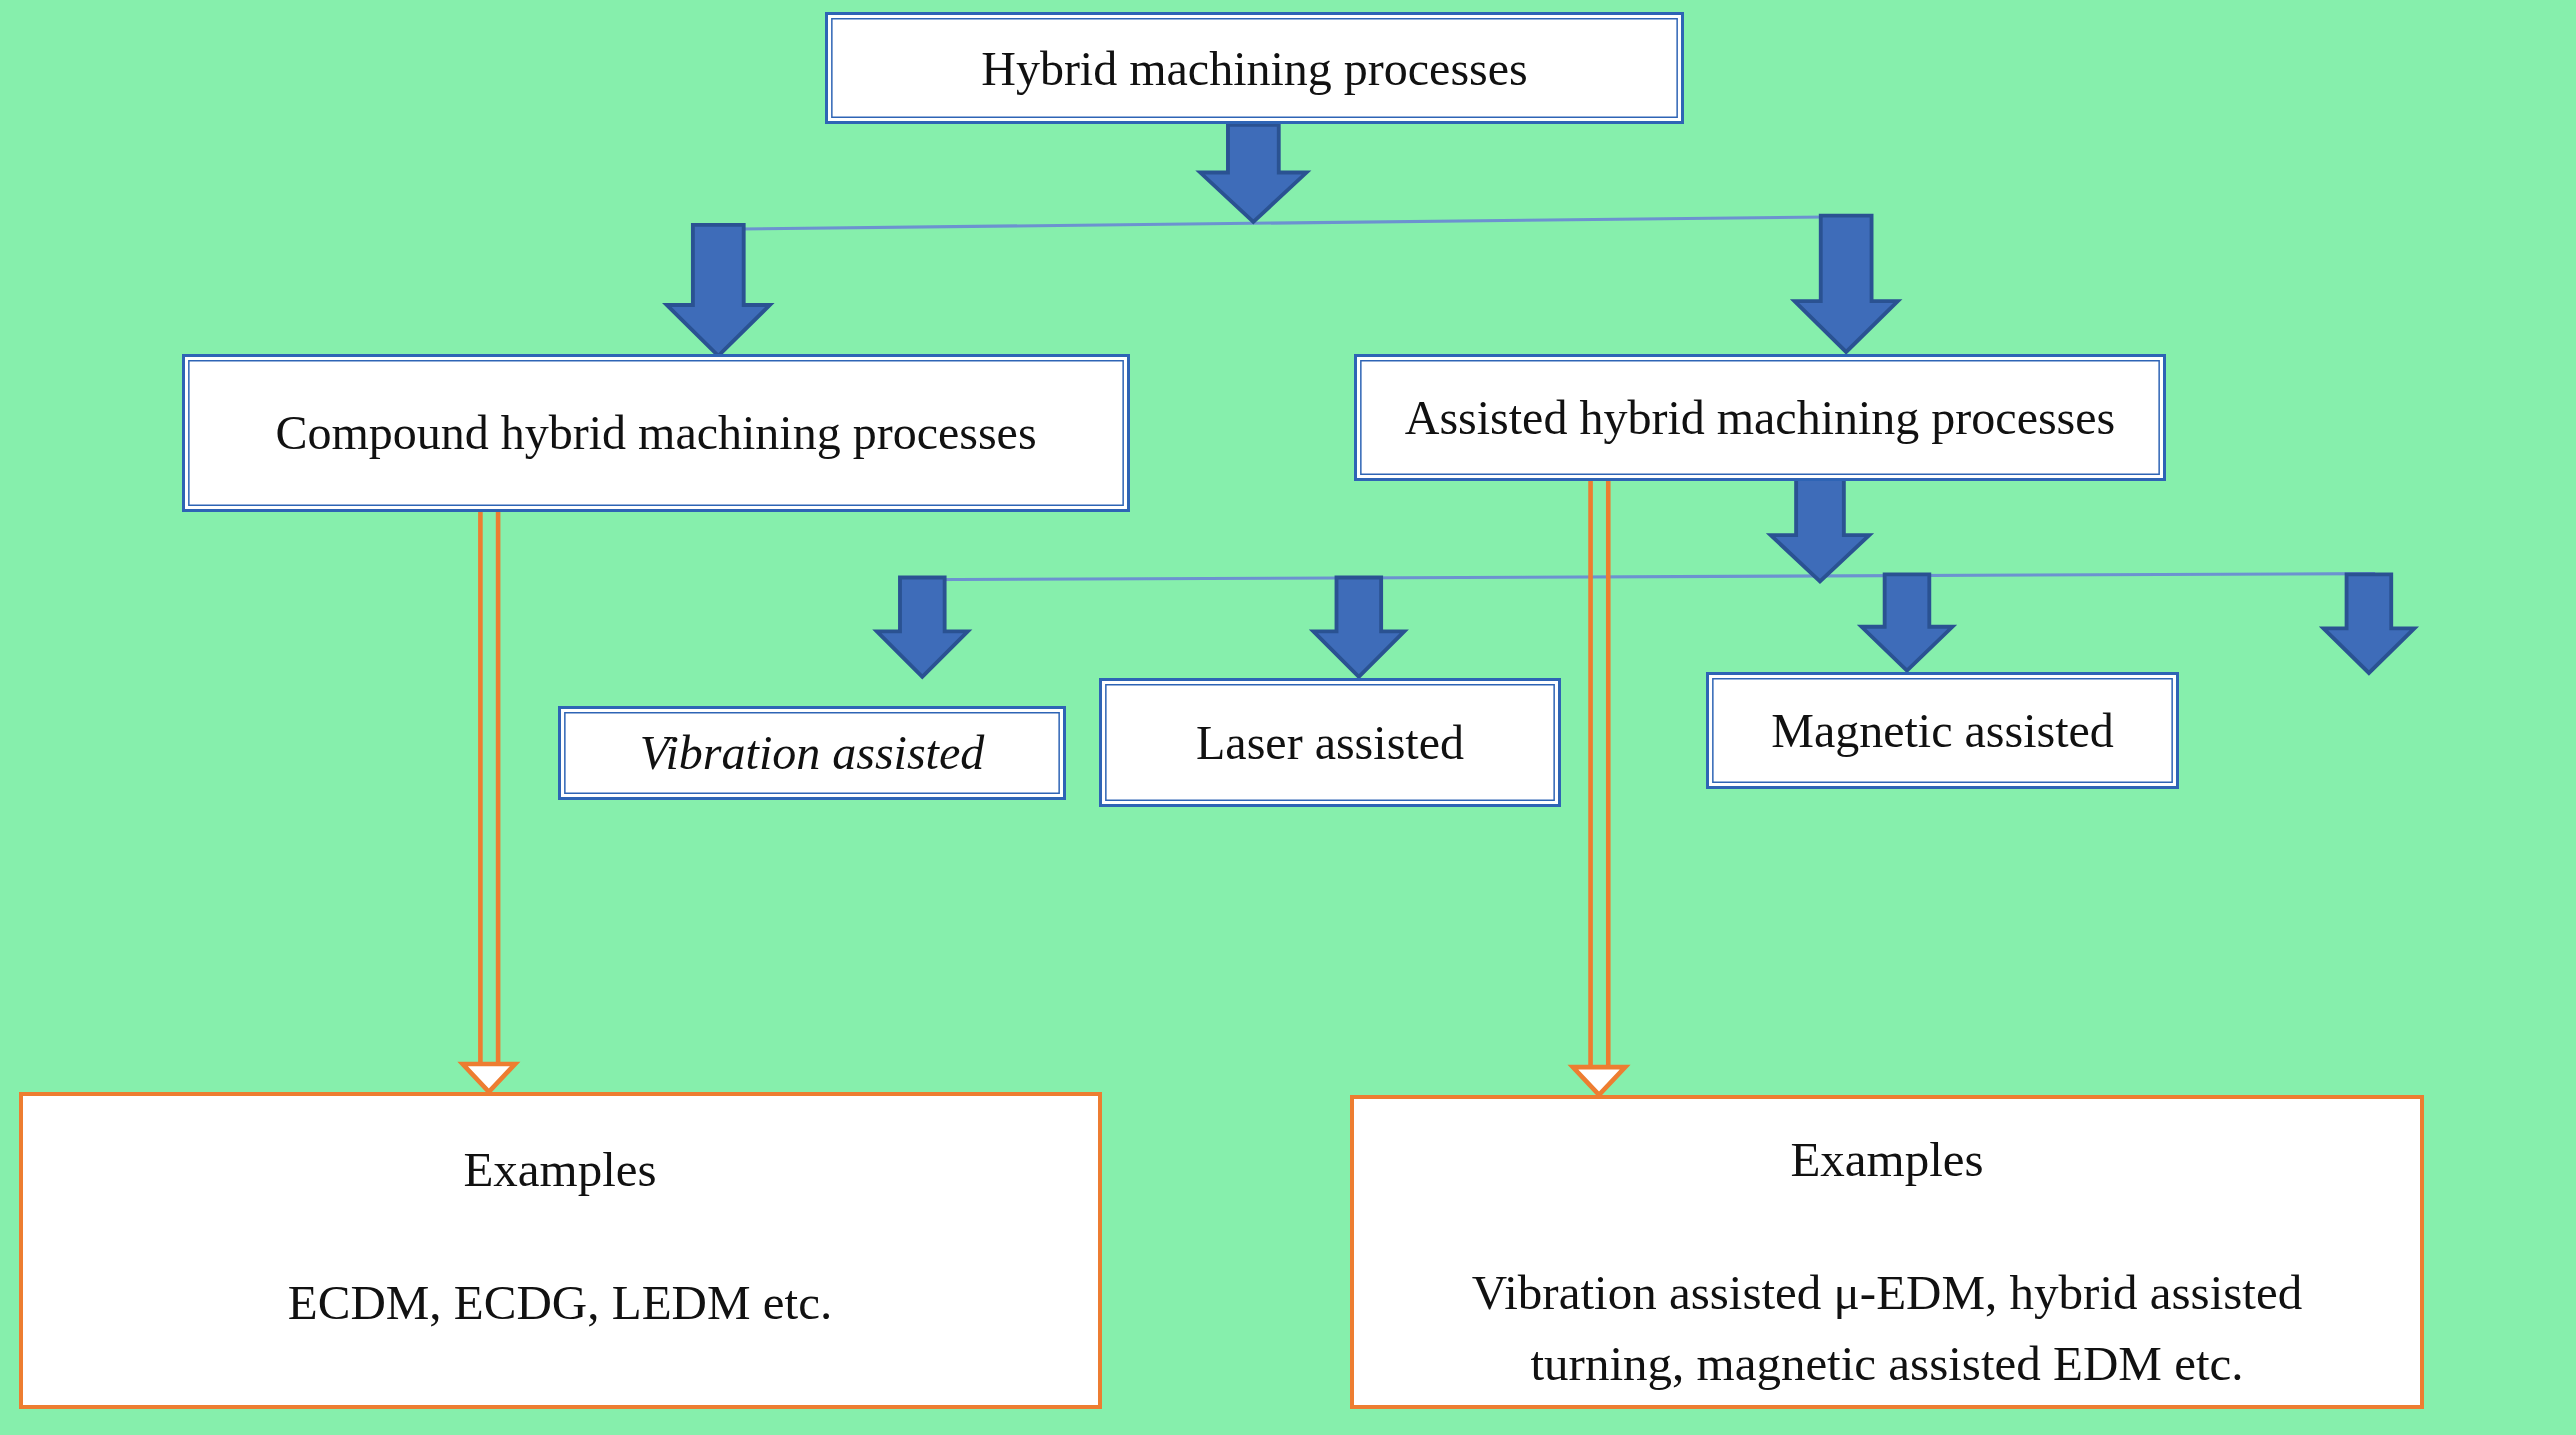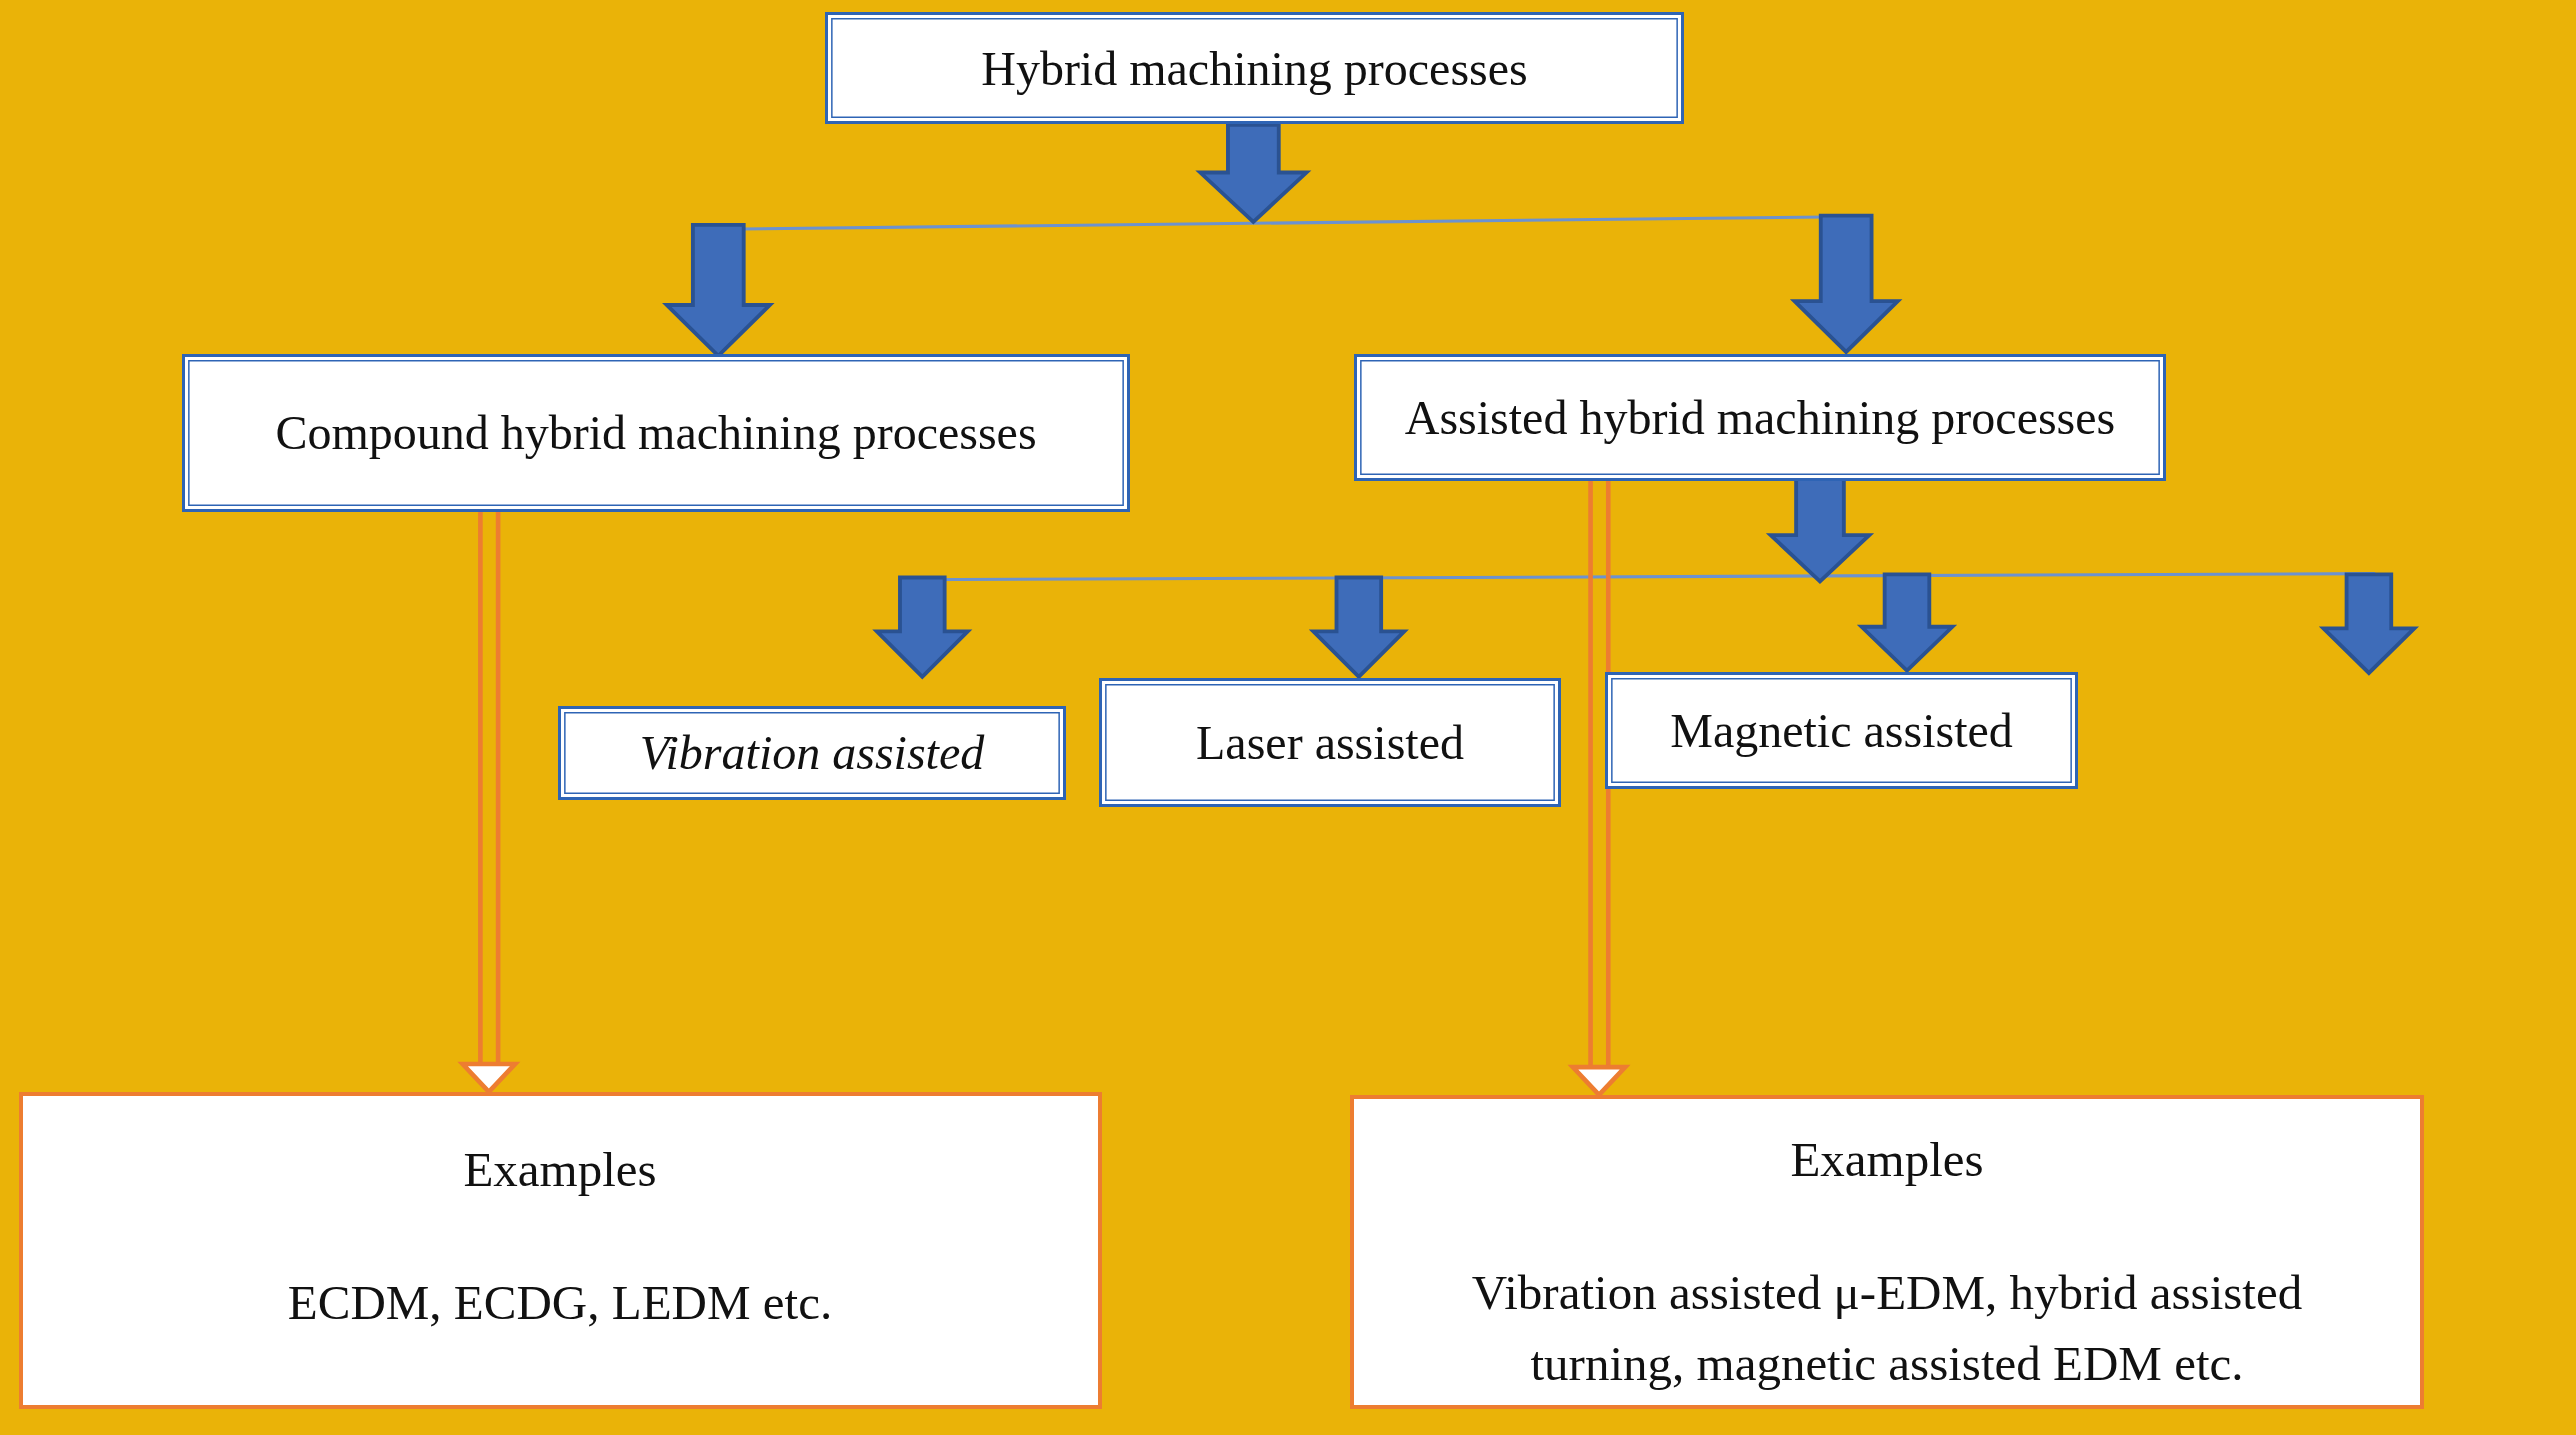--- a/index.html
+++ b/index.html
@@ -8,21 +8,21 @@
     --arrow-stroke:#2A5292;
     --connector-blue:#6C92D0;
     --orange:#ED7D31;
     --text:#111111;
   }
   html,body{margin:0;padding:0;background:#ffffff;}
   .canvas{
     position:relative;
     width:2576px;
     height:1436px;
-    background:#eab308;
+    background:#86efac;
     font-family:"Liberation Serif","DejaVu Serif",serif;
     color:var(--text);
     overflow:hidden;
   }
   .layer{
     position:absolute;
     left:0;top:0;
     width:2576px;height:1436px;
     z-index:1;
   }
@@ -121,21 +121,21 @@
   <div class="node" style="left:1354px;top:354px;width:812px;height:127px;">
     <span>Assisted hybrid machining processes</span>
   </div>
 
   <div class="node" style="left:558px;top:706px;width:508px;height:94px;font-style:italic;">
     <span>Vibration assisted</span>
   </div>
   <div class="node" style="left:1099px;top:678px;width:462px;height:129px;">
     <span>Laser assisted</span>
   </div>
-  <div class="node" style="left:1605px;top:672px;width:473px;height:117px;">
+  <div class="node" style="left:1706px;top:672px;width:473px;height:117px;">
     <span>Magnetic assisted</span>
   </div>
 
   <div class="obox" style="left:18.5px;top:1092px;width:1083px;height:317px;">
     <div class="otitle">Examples</div>
     <div class="obody">ECDM, ECDG, LEDM etc.</div>
   </div>
   <div class="obox" style="left:1350px;top:1095px;width:1074px;height:314px;">
     <div class="otitle" style="margin-top:32px;">Examples</div>
     <div class="obody">Vibration assisted μ-EDM, hybrid assisted turning, magnetic assisted EDM etc.</div>

